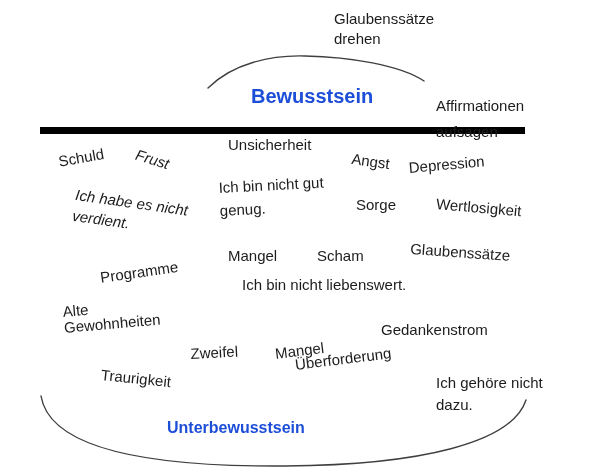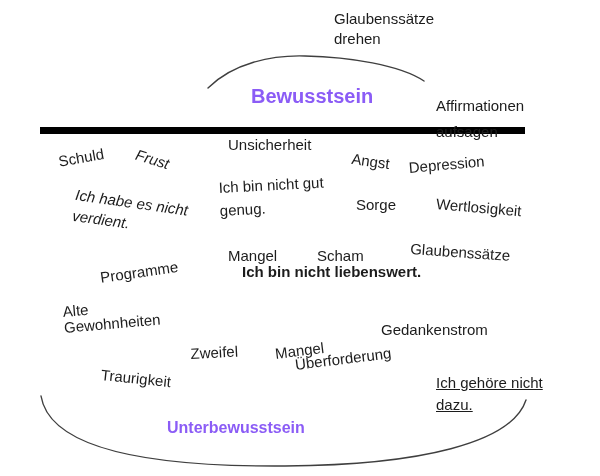--- a/index.html
+++ b/index.html
@@ -18,21 +18,21 @@
     line-height: 1.3;
     white-space: pre;
     transform-origin: 0 0;
     color: #1c1c1c;
   }
   .i { font-style: italic; }
   .title {
     position: absolute;
     font-weight: 700;
     white-space: pre;
-    color: #8b5cf6;
+    color: #1d4ed8;
   }
   .title-conscious { font-size: 20px; }
   .title-subconscious { font-size: 16px; }
   .waterline {
     position: absolute;
     left: 40px;
     top: 127px;
     width: 485px;
     height: 7px;
     background: #000000;
@@ -85,35 +85,35 @@
   <div class="lbl" style="left:356px; top:195px;">Sorge</div>
 
   <div class="lbl" style="left:437px; top:194px; transform:rotate(5deg);">Wertlosigkeit</div>
 
   <div class="lbl" style="left:411px; top:239px; transform:rotate(4deg);">Glaubenssätze</div>
 
   <div class="lbl" style="left:228px; top:246px;">Mangel</div>
 
   <div class="lbl" style="left:308px; top:246px;margin-left:9px;">Scham</div>
 
-  <div class="lbl" style="left:242px; top:262px;font-weight:bold;">Ich bin nicht liebenswert.</div>
+  <div class="lbl" style="left:242px; top:275px;">Ich bin nicht liebenswert.</div>
 
   <div class="lbl" style="left:99px; top:268px; transform:rotate(-8deg);">Programme</div>
 
   <div class="lbl" style="left:62px; top:304px; line-height:16px; transform:rotate(-5deg);">Alte
 Gewohnheiten</div>
 
   <div class="lbl" style="left:381px; top:320px;">Gedankenstrom</div>
 
   <div class="lbl" style="left:190px; top:344px; transform:rotate(-3deg);">Zweifel</div>
 
   <div class="lbl" style="left:274px; top:344px; transform:rotate(-7deg);">Mangel</div>
 
   <div class="lbl" style="left:294px; top:355px; transform:rotate(-7deg);">Überforderung</div>
 
   <div class="lbl" style="left:102px; top:365px; transform:rotate(6deg);">Traurigkeit</div>
 
-  <div class="lbl" style="left:436px; top:372px; line-height:22px;text-decoration:underline;">Ich gehöre nicht
+  <div class="lbl" style="left:436px; top:372px; line-height:22px;">Ich gehöre nicht
 dazu.</div>
 
   <div class="title title-subconscious" style="left:167px; top:419px;">Unterbewusstsein</div>
 
 </div>
 
 </body></html>

